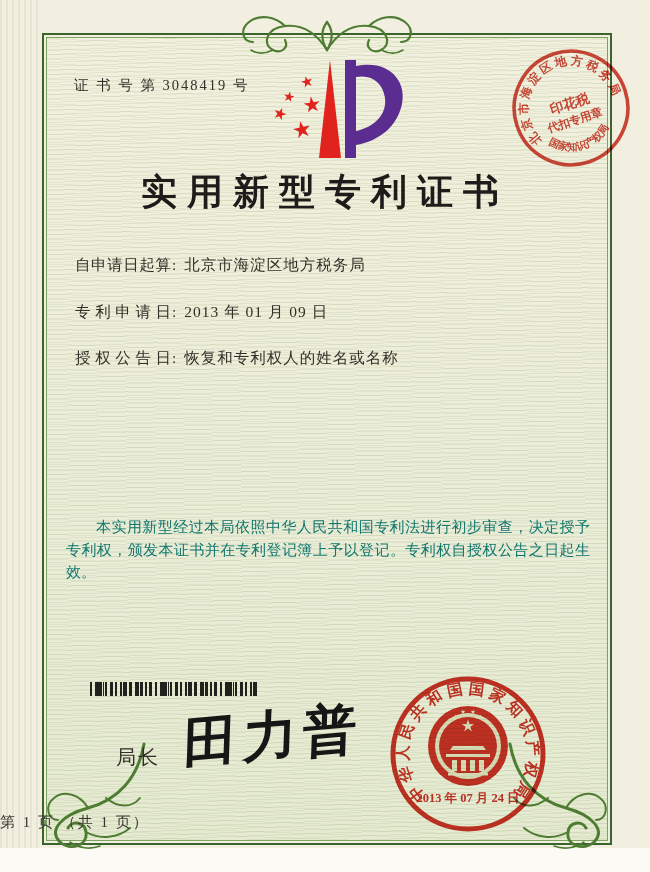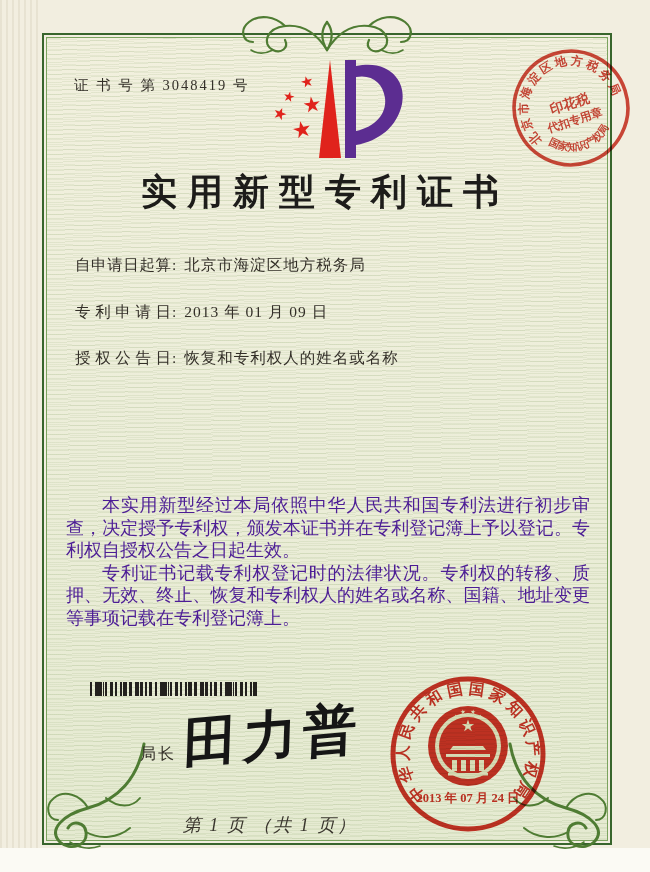--- a/index.html
+++ b/index.html
@@ -36,38 +36,38 @@
     position:absolute; left:0; right:0; top:168px; margin:0; text-align:center;
     font-size:36px; font-weight:700; letter-spacing:10px; color:#1d1c1a; z-index:3;
   }
   
   .fields{position:absolute; left:75px; top:255px; z-index:3; font-size:15.5px;}
   .frow{height:21px; margin-bottom:25.5px; white-space:nowrap;}
   .flabel{display:inline-block; width:96px; text-align:justify; text-align-last:justify; vertical-align:top;}
   .fcolon{margin:0 8px 0 1px;}
   .fvalue{letter-spacing:1px;}
   
-  .paras{position:absolute; left:66px; width:524px; top:494px; z-index:3;
-         font-size:18px; line-height:22.5px; text-align:justify; color:#4c1d95;}
+  .paras{position:absolute; left:66px; width:524px; top:516px; z-index:3;
+         font-size:15px; line-height:22.5px; text-align:justify; color:#0f766e;}
   .paras p{margin:0; text-indent:2em;}
   
   .barcode{position:absolute; left:90px; top:682px; width:168px; height:14px; z-index:3;
     background:
       repeating-linear-gradient(90deg,#23211e 0 2px, rgba(0,0,0,0) 2px 5px),
       repeating-linear-gradient(90deg,#23211e 0 1px, rgba(0,0,0,0) 1px 7px, #23211e 7px 10px, rgba(0,0,0,0) 10px 13px);
   }
-  .director{position:absolute; left:140px; top:744px; font-size:16px; letter-spacing:2px; z-index:3;}
+  .director{position:absolute; left:116px; top:744px; font-size:20px; letter-spacing:2px; z-index:3;}
   .signature{
     position:absolute; left:183px; top:700px; z-index:3;
     font-size:54px; font-weight:600; letter-spacing:6px; color:#161616;
     transform:rotate(-5deg) skewX(-7deg);
   }
   .seal-office{position:absolute; left:388px; top:674px; z-index:2; mix-blend-mode:multiply; opacity:.95;}
-  .page-footer{position:absolute; left:0; right:110px; top:813px; text-align:center;
-               font-size:18px; letter-spacing:2px; z-index:3; color:#3a362e;font-style:italic;}
+  .page-footer{position:absolute; left:0; right:110px; top:813px; text-align:left;
+               font-size:15px; letter-spacing:2px; z-index:3; color:#3a362e;}
   svg text{font-family:"Liberation Serif","DejaVu Serif",serif;}
 </style>
 </head>
 <body>
 
 <div class="page">
 
   <div class="frame">
     <div class="frame-inner"></div>
   </div>
@@ -150,21 +150,20 @@
     <div class="frow">
       <span class="flabel">专利申请日</span><span class="fcolon">:</span><span class="fvalue">2013 年 01 月 09 日</span>
     </div>
     <div class="frow">
       <span class="flabel">授权公告日</span><span class="fcolon">:</span><span class="fvalue">恢复和专利权人的姓名或名称</span>
     </div>
   </div>
 
   <div class="paras">
     <p>本实用新型经过本局依照中华人民共和国专利法进行初步审查，决定授予专利权，颁发本证书并在专利登记簿上予以登记。专利权自授权公告之日起生效。</p>
-    <p>专利证书记载专利权登记时的法律状况。专利权的转移、质押、无效、终止、恢复和专利权人的姓名或名称、国籍、地址变更等事项记载在专利登记簿上。</p>
   </div>
 
   <div class="barcode"></div>
 
   <div class="director">局长</div>
   <div class="signature">田力普</div>
 
   <svg class="seal-office" width="160" height="160" viewBox="0 0 160 160">
     <defs>
       <path id="sealArc" d="M37.6,122.4 A60,60 0 1 1 122.4,122.4"></path>

